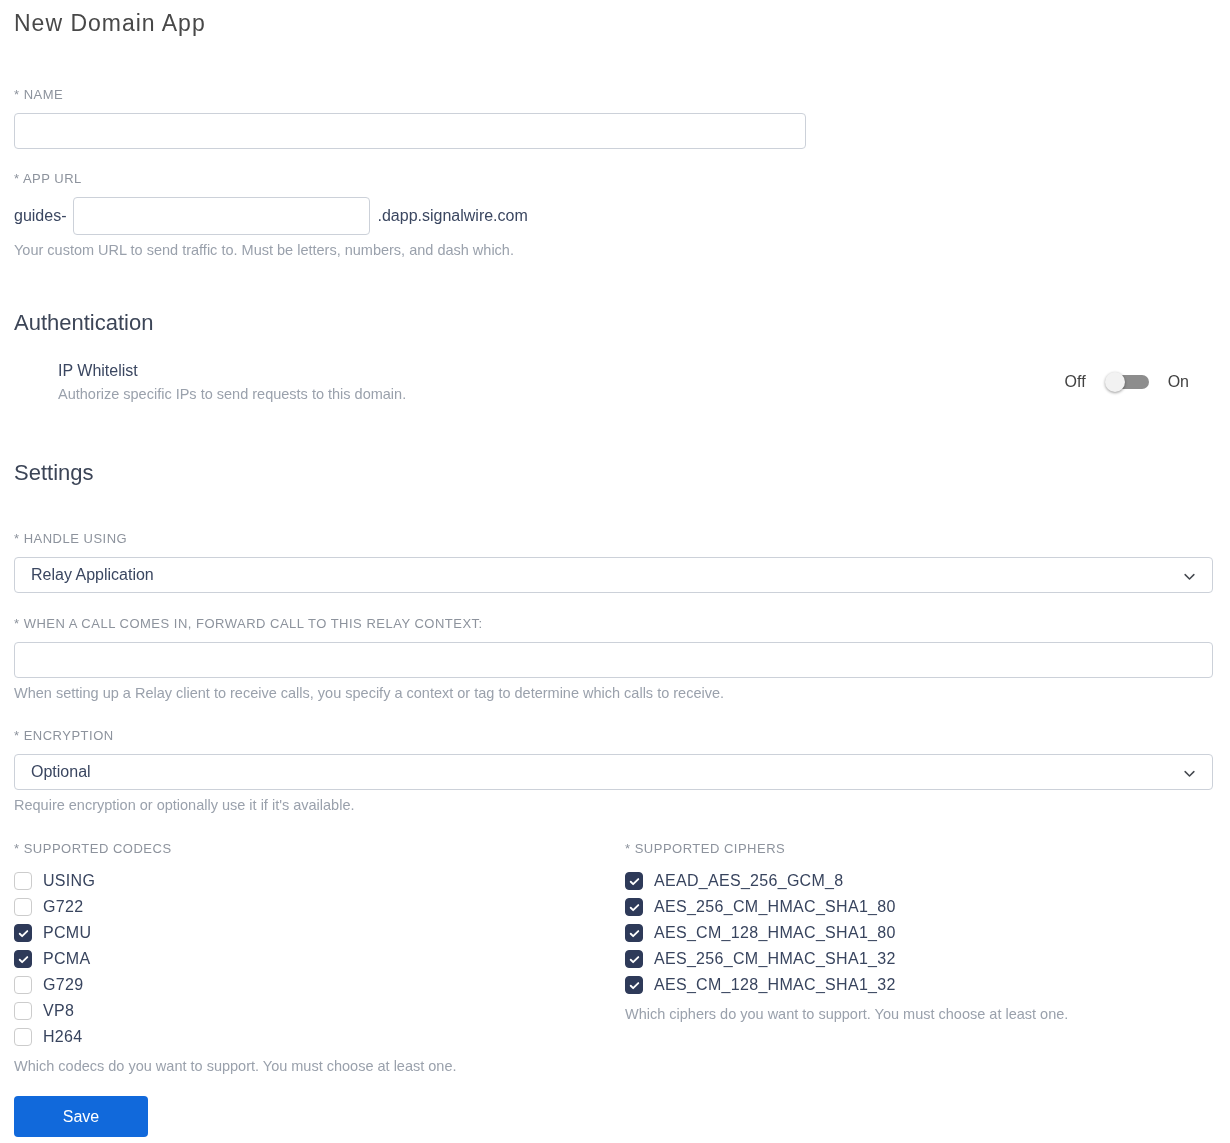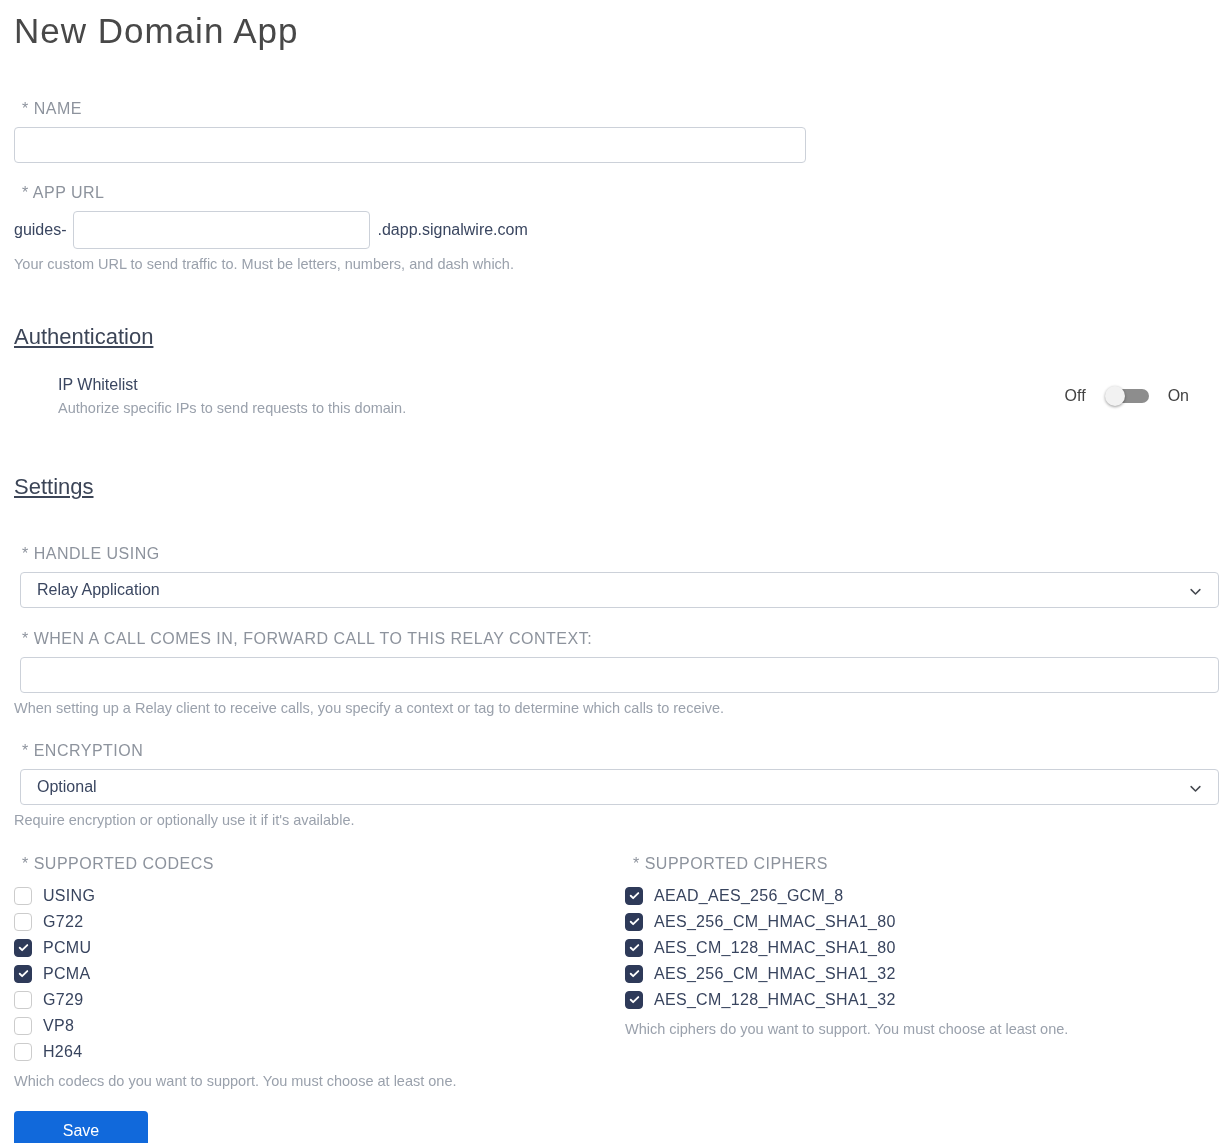--- a/index.html
+++ b/index.html
@@ -14,35 +14,35 @@
   html,body{margin:0;padding:0;background:#ffffff;}
   body{
     font-family:"Liberation Sans","DejaVu Sans",sans-serif;
     width:1230px;
     color:var(--text-main);
     -webkit-font-smoothing:antialiased;
   }
   .page{padding:10px 17px 14px 14px;}
 
   .page-title{
-    font-size:35px;
+    font-size:23px;
     font-weight:300;
     color:#484848;
     letter-spacing:1px;
     margin:0;
     line-height:1.2;
   }
 
   .form-label{
     display:block;
-    font-size:16px;
+    font-size:13px;
     color:var(--text-label);
     letter-spacing:.5px;
     line-height:14px;
-    margin:0 0 11px 8px;
+    margin:0 0 11px 0;
   }
   .helper{
     font-size:14.5px;
     color:var(--text-helper);
     line-height:16px;
     margin-top:7px;
   }
 
   .text-input{
     border:1px solid var(--border);
@@ -63,21 +63,20 @@
   .url-row{display:flex;align-items:center;}
   .url-prefix,.url-suffix{font-size:16px;color:var(--text-main);}
   .url-input{width:297px;height:38px;margin:0 7px;}
 
   .section-heading{
     font-size:22px;
     font-weight:400;
     color:#3c4557;
     margin:0;
     line-height:1.2;
-    text-decoration:underline;
   }
 
   .auth-section{margin-top:52px;}
   .auth-row{
     display:flex;
     justify-content:space-between;
     align-items:center;
     margin-top:26px;
     margin-left:44px;
   }
@@ -111,21 +110,21 @@
     align-items:center;
     padding:0 44px 0 16px;
     font-size:16px;
     color:var(--text-main);
     cursor:pointer;
     background:#fff;
   }
   .select .chevron{position:absolute;right:15px;top:11px;}
 
   .relay-group{margin-top:24px;}
-  .full-width{width:100%;margin-left:6px;}
+  .full-width{width:100%;}
   .encryption-group{margin-top:28px;}
 
   .choices-row{display:flex;margin-top:29px;align-items:flex-start;}
   .col-codecs{width:611px;flex:none;}
   .col-ciphers{flex:1;}
   .check-list{margin-top:12px;}
   .check-row{display:flex;align-items:center;height:26px;cursor:pointer;}
   .checkbox{
     width:18px;height:18px;flex:none;
     border:1px solid #ccc;border-radius:4px;

